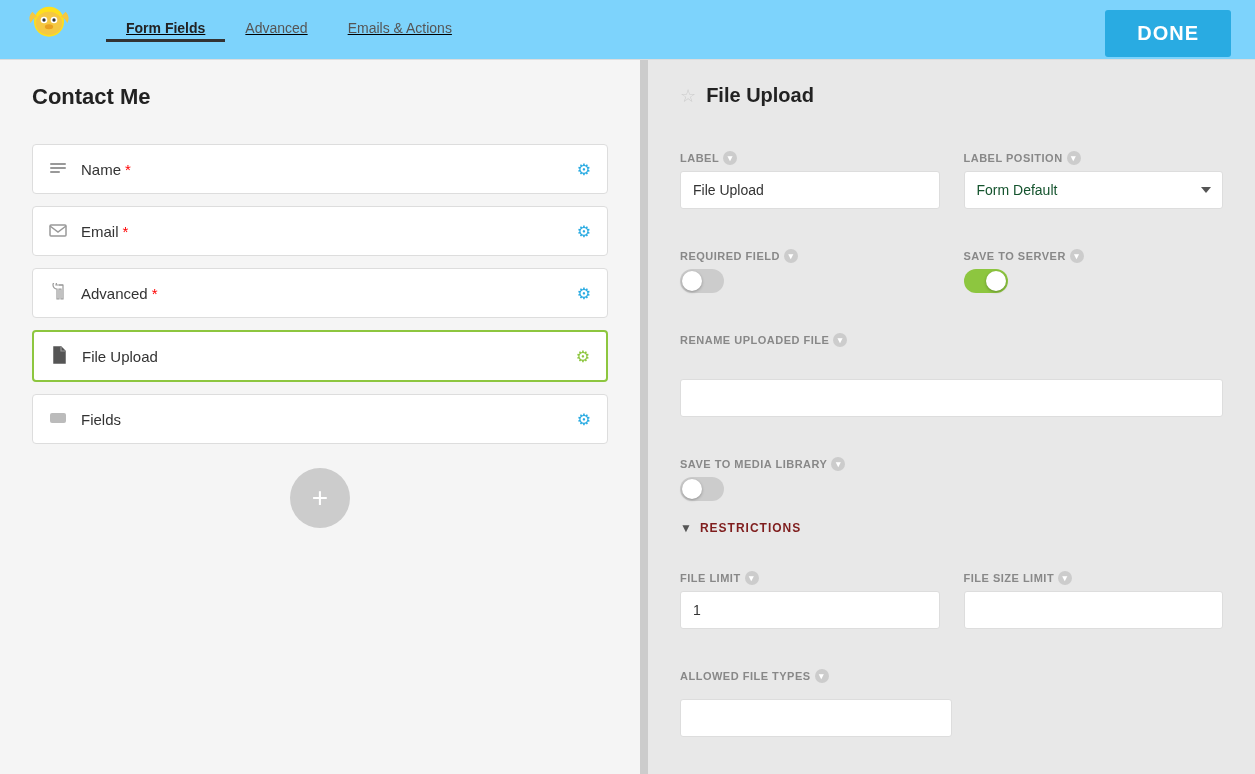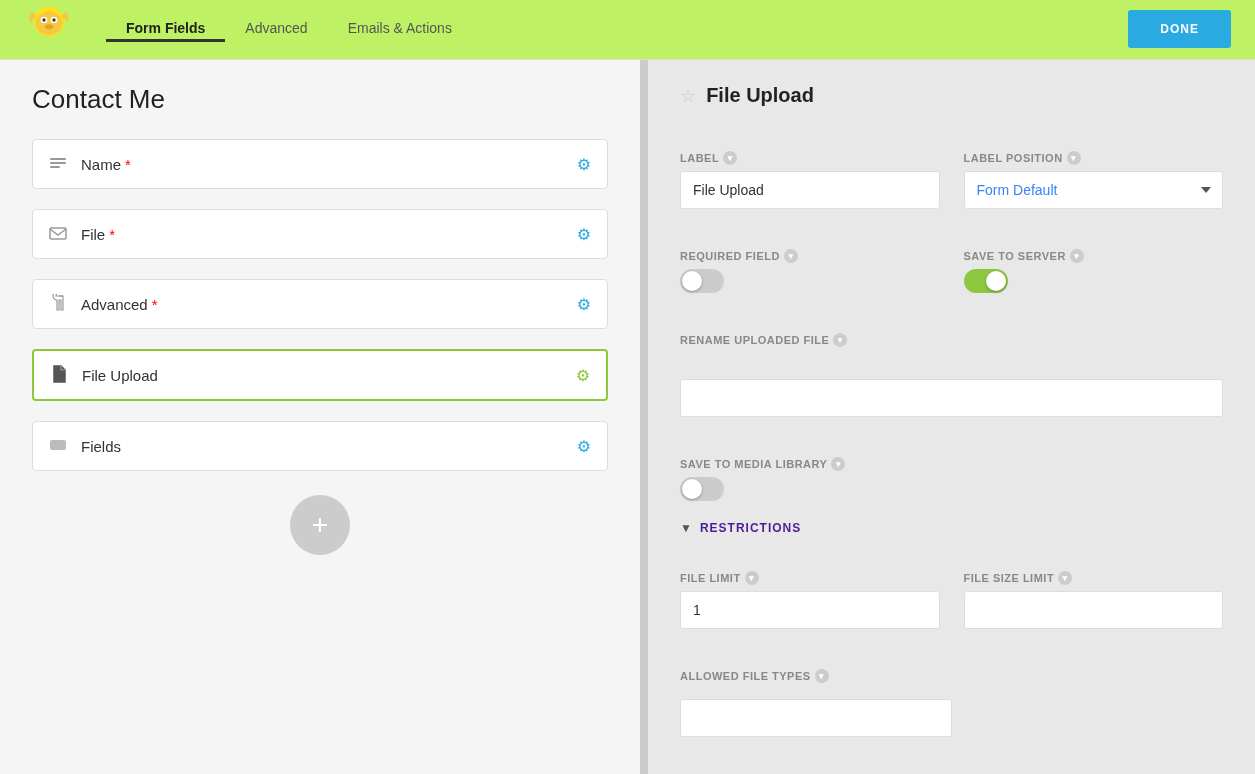--- a/index.html
+++ b/index.html
@@ -1,33 +1,33 @@
 <!DOCTYPE html>
 <html><head>
   <meta charset="utf-8">
   <style>
     * { box-sizing: border-box; margin: 0; padding: 0; }
     body { font-family: -apple-system, BlinkMacSystemFont, 'Segoe UI', Helvetica, Arial, sans-serif; background: #f0f0f0; display: flex; flex-direction: column; height: 774px; width: 1255px; overflow: hidden; }
 
     
-    .header { background: #bef264; border-bottom: 1px solid #ddd; display: flex; align-items: center; padding: 17px 24px; height: 60px; position: relative; }
+    .header { background: #7dd3fc; border-bottom: 1px solid #ddd; display: flex; align-items: center; padding: 17px 24px; height: 60px; position: relative; text-decoration: underline; }
     .logo { width: 50px; height: 50px; margin-right: 32px; }
     .logo svg { width: 50px; height: 50px; }
     .tabs { display: flex; gap: 0; height: 100%; }
     .tab { display: flex; align-items: center; padding: 0 20px; cursor: pointer; font-size: 14px; color: #555; border-bottom: 3px solid transparent; height: 100%; }
     .tab.active { border-bottom: 3px solid #333; font-weight: 600; color: #222; }
-    .done-btn { position: absolute; right: 24px; top: 10px; background: #29abe2; color: #fff; border: none; padding: 12px 32px; font-size: 12px; font-weight: 700; letter-spacing: 1px; cursor: pointer; border-radius: 3px; }
+    .done-btn { position: absolute; right: 24px; top: 10px; background: #29abe2; color: #fff; border: none; padding: 12px 32px; font-size: 20px; font-weight: 700; letter-spacing: 1px; cursor: pointer; border-radius: 3px; }
 
     
     .main { display: flex; flex: 1; overflow: hidden; }
 
     
     .left-panel { width: 640px; background: #f5f5f5; padding: 24px 32px; overflow-y: auto; }
-    .form-title { font-size: 26px; font-weight: 400; color: #222; margin-bottom: 24px; }
-    .field-list { display: flex; flex-direction: column; gap: 20px; }
+    .form-title { font-size: 22px; font-weight: 700; color: #222; margin-bottom: 34px; }
+    .field-list { display: flex; flex-direction: column; gap: 12px; }
     .field-item { background: #fff; border: 1px solid #ddd; border-radius: 4px; display: flex; align-items: center; padding: 14px 16px; cursor: pointer; }
     .field-item.active { border: 2px solid #8dc63f; background: #fff; }
     .field-icon { width: 20px; height: 20px; margin-right: 12px; color: #999; font-size: 16px; flex-shrink: 0; }
     .field-label { flex: 1; font-size: 15px; color: #333; }
     .required-star { color: red; margin-left: 4px; }
     .field-gear { color: #29abe2; font-size: 16px; cursor: pointer; }
     .field-item.active .field-gear { color: #8dc63f; }
 
     
     .add-btn-container { display: flex; justify-content: center; margin-top: 24px; }
@@ -43,38 +43,38 @@
     .panel-title-text { font-size: 20px; font-weight: 700; color: #222; }
 
     .field-row { display: flex; gap: 24px; margin-bottom: 20px; }
     .field-group { flex: 1; display: flex; flex-direction: column; gap: 6px; margin-top: 20px; }
 
     .field-group-label { font-size: 11px; font-weight: 700; color: #888; letter-spacing: 0.5px; display: flex; align-items: center; gap: 4px; text-transform: uppercase; }
     .info-icon { width: 14px; height: 14px; background: #ccc; border-radius: 50%; display: inline-flex; align-items: center; justify-content: center; font-size: 9px; color: #fff; cursor: pointer; }
 
     .text-input { background: #fff; border: 1px solid #ddd; border-radius: 3px; padding: 10px 12px; font-size: 14px; color: #333; width: 100%; outline: none; }
 
-    .select-input { background: #fff; border: 1px solid #ddd; border-radius: 3px; padding: 10px 12px; font-size: 14px; color: #3b82f6; width: 100%; outline: none; appearance: none; cursor: pointer; }
+    .select-input { background: #fff; border: 1px solid #ddd; border-radius: 3px; padding: 10px 12px; font-size: 14px; color: #14532d; width: 100%; outline: none; appearance: none; cursor: pointer; }
 
     .select-wrapper { position: relative; }
     .select-wrapper::after { content: ''; position: absolute; right: 12px; top: 50%; transform: translateY(-50%); border-left: 5px solid transparent; border-right: 5px solid transparent; border-top: 6px solid #555; pointer-events: none; }
 
     
     .toggle-container { display: flex; align-items: center; }
     .toggle { width: 44px; height: 24px; border-radius: 12px; position: relative; cursor: pointer; transition: background 0.2s; }
     .toggle.off { background: #ccc; }
     .toggle.on { background: #8dc63f; }
     .toggle-knob { position: absolute; width: 20px; height: 20px; background: #fff; border-radius: 50%; top: 2px; transition: left 0.2s; box-shadow: 0 1px 3px rgba(0,0,0,0.3); }
     .toggle.off .toggle-knob { left: 2px; }
     .toggle.on .toggle-knob { left: 22px; }
 
     
     .section-header { display: flex; align-items: center; gap: 8px; margin-bottom: 16px; margin-top: 8px; }
     .section-header-chevron { font-size: 12px; color: #555; }
-    .section-header-title { font-size: 12px; font-weight: 700; color: #4c1d95; letter-spacing: 1px; text-transform: uppercase; }
+    .section-header-title { font-size: 12px; font-weight: 700; color: #7f1d1d; letter-spacing: 1px; text-transform: uppercase; }
   </style>
 </head>
 <body>
 
 <div class="header">
   <div class="logo">
     <svg viewBox="0 0 60 60" xmlns="http://www.w3.org/2000/svg">
       <circle cx="30" cy="20" r="18" fill="#ffe01b"></circle>
 
       <ellipse cx="30" cy="22" rx="16" ry="14" fill="#f5c842"></ellipse>
@@ -117,21 +117,21 @@
       </div>
 
       <div class="field-item">
         <span class="field-icon">
           <svg width="18" height="18" viewBox="0 0 18 18" fill="none">
             <rect x="1" y="4" width="16" height="11" rx="1" stroke="#999" stroke-width="1.5" fill="none"></rect>
             <path d="M1 5 L9 11 L17 5" stroke="#999" stroke-width="1.5" fill="none"></path>
           </svg>
         </span>
         <span class="field-label">
-          <span>File</span><span class="required-star">*</span>
+          <span>Email</span><span class="required-star">*</span>
         </span>
         <span class="field-gear">⚙</span>
       </div>
 
       <div class="field-item">
         <span class="field-icon">
           <svg width="18" height="18" viewBox="0 0 18 18" fill="none">
             <path d="M7 2 h7 v14 h-2 v-10 h-2 v10 h-2 v-10 a4 4 0 0 1 0-8 Z" fill="none" stroke="#999" stroke-width="1.2"></path>
             <line x1="10" y1="2" x2="14" y2="2" stroke="#999" stroke-width="1.2"></line>
           </svg>

